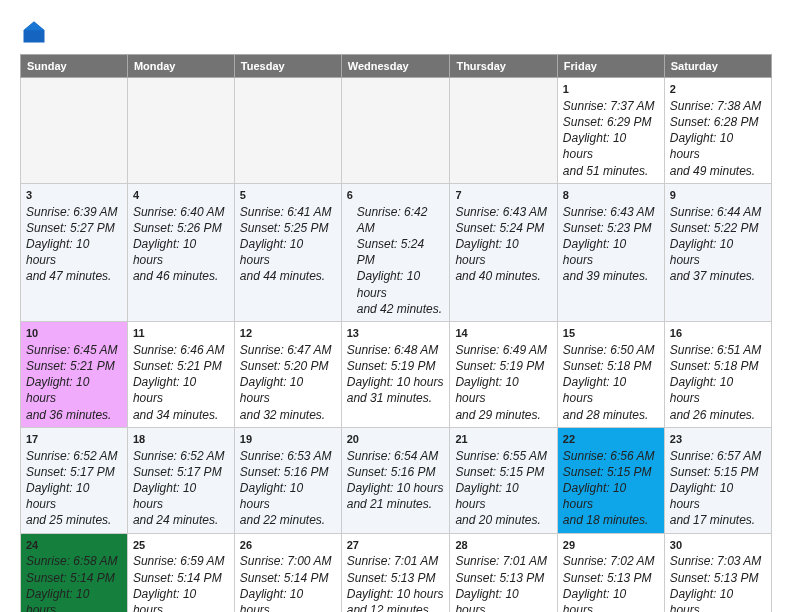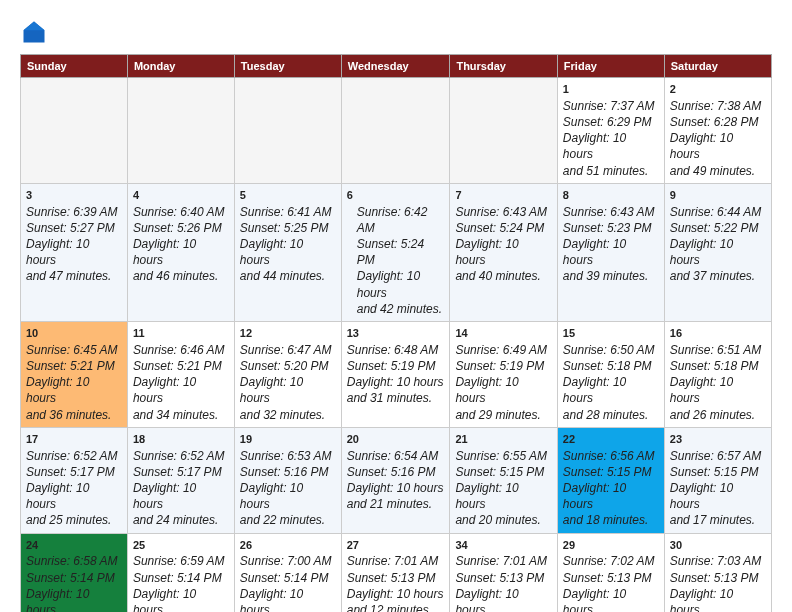--- a/index.html
+++ b/index.html
@@ -58,21 +58,21 @@
       color: #333;
       margin-top: 2px;
     }
     .calendar {
       width: 100%;
       border-collapse: collapse;
       margin-top: 8px;
       font-size: 10.5px;
     }
     .calendar th {
-      background: #7f1d1d;
+      background: #737373;
       color: #fff;
       text-align: left;
       padding: 5px 6px;
       font-size: 11px;
       font-weight: bold;
       border: 1px solid #aaa;
     }
     .calendar td {
       vertical-align: top;
       padding: 4px 5px;
@@ -206,21 +206,21 @@
           </td>
           <td style="background: rgb(242, 246, 251);">
             <span class="day-num">9</span>
             <div class="day-info" style="white-space: pre-line;">Sunrise: 6:44 AM
 Sunset: 5:22 PM
 Daylight: 10 hours
 and 37 minutes.</div>
           </td>
         </tr>
         <tr>
-          <td style="background: #fdba74;">
+          <td style="background: #f0abfc;">
             <span class="day-num">10</span>
             <div class="day-info" style="white-space: pre-line;">Sunrise: 6:45 AM
 Sunset: 5:21 PM
 Daylight: 10 hours
 and 36 minutes.</div>
           </td>
           <td style="background: rgb(255, 255, 255);">
             <span class="day-num">11</span>
             <div class="day-info" style="white-space: pre-line;">Sunrise: 6:46 AM
 Sunset: 5:21 PM
@@ -337,21 +337,21 @@
 and 13 minutes.</div>
           </td>
           <td style="background: rgb(255, 255, 255);">
             <span class="day-num">27</span>
             <div class="day-info" style="white-space: pre-line;">Sunrise: 7:01 AM
 Sunset: 5:13 PM
 Daylight: 10 hours
 and 12 minutes.</div>
           </td>
           <td style="background: rgb(255, 255, 255);">
-            <span class="day-num">34</span>
+            <span class="day-num">28</span>
             <div class="day-info" style="white-space: pre-line;">Sunrise: 7:01 AM
 Sunset: 5:13 PM
 Daylight: 10 hours
 and 11 minutes.</div>
           </td>
           <td style="background: rgb(255, 255, 255);">
             <span class="day-num">29</span>
             <div class="day-info" style="white-space: pre-line;">Sunrise: 7:02 AM
 Sunset: 5:13 PM
 Daylight: 10 hours

